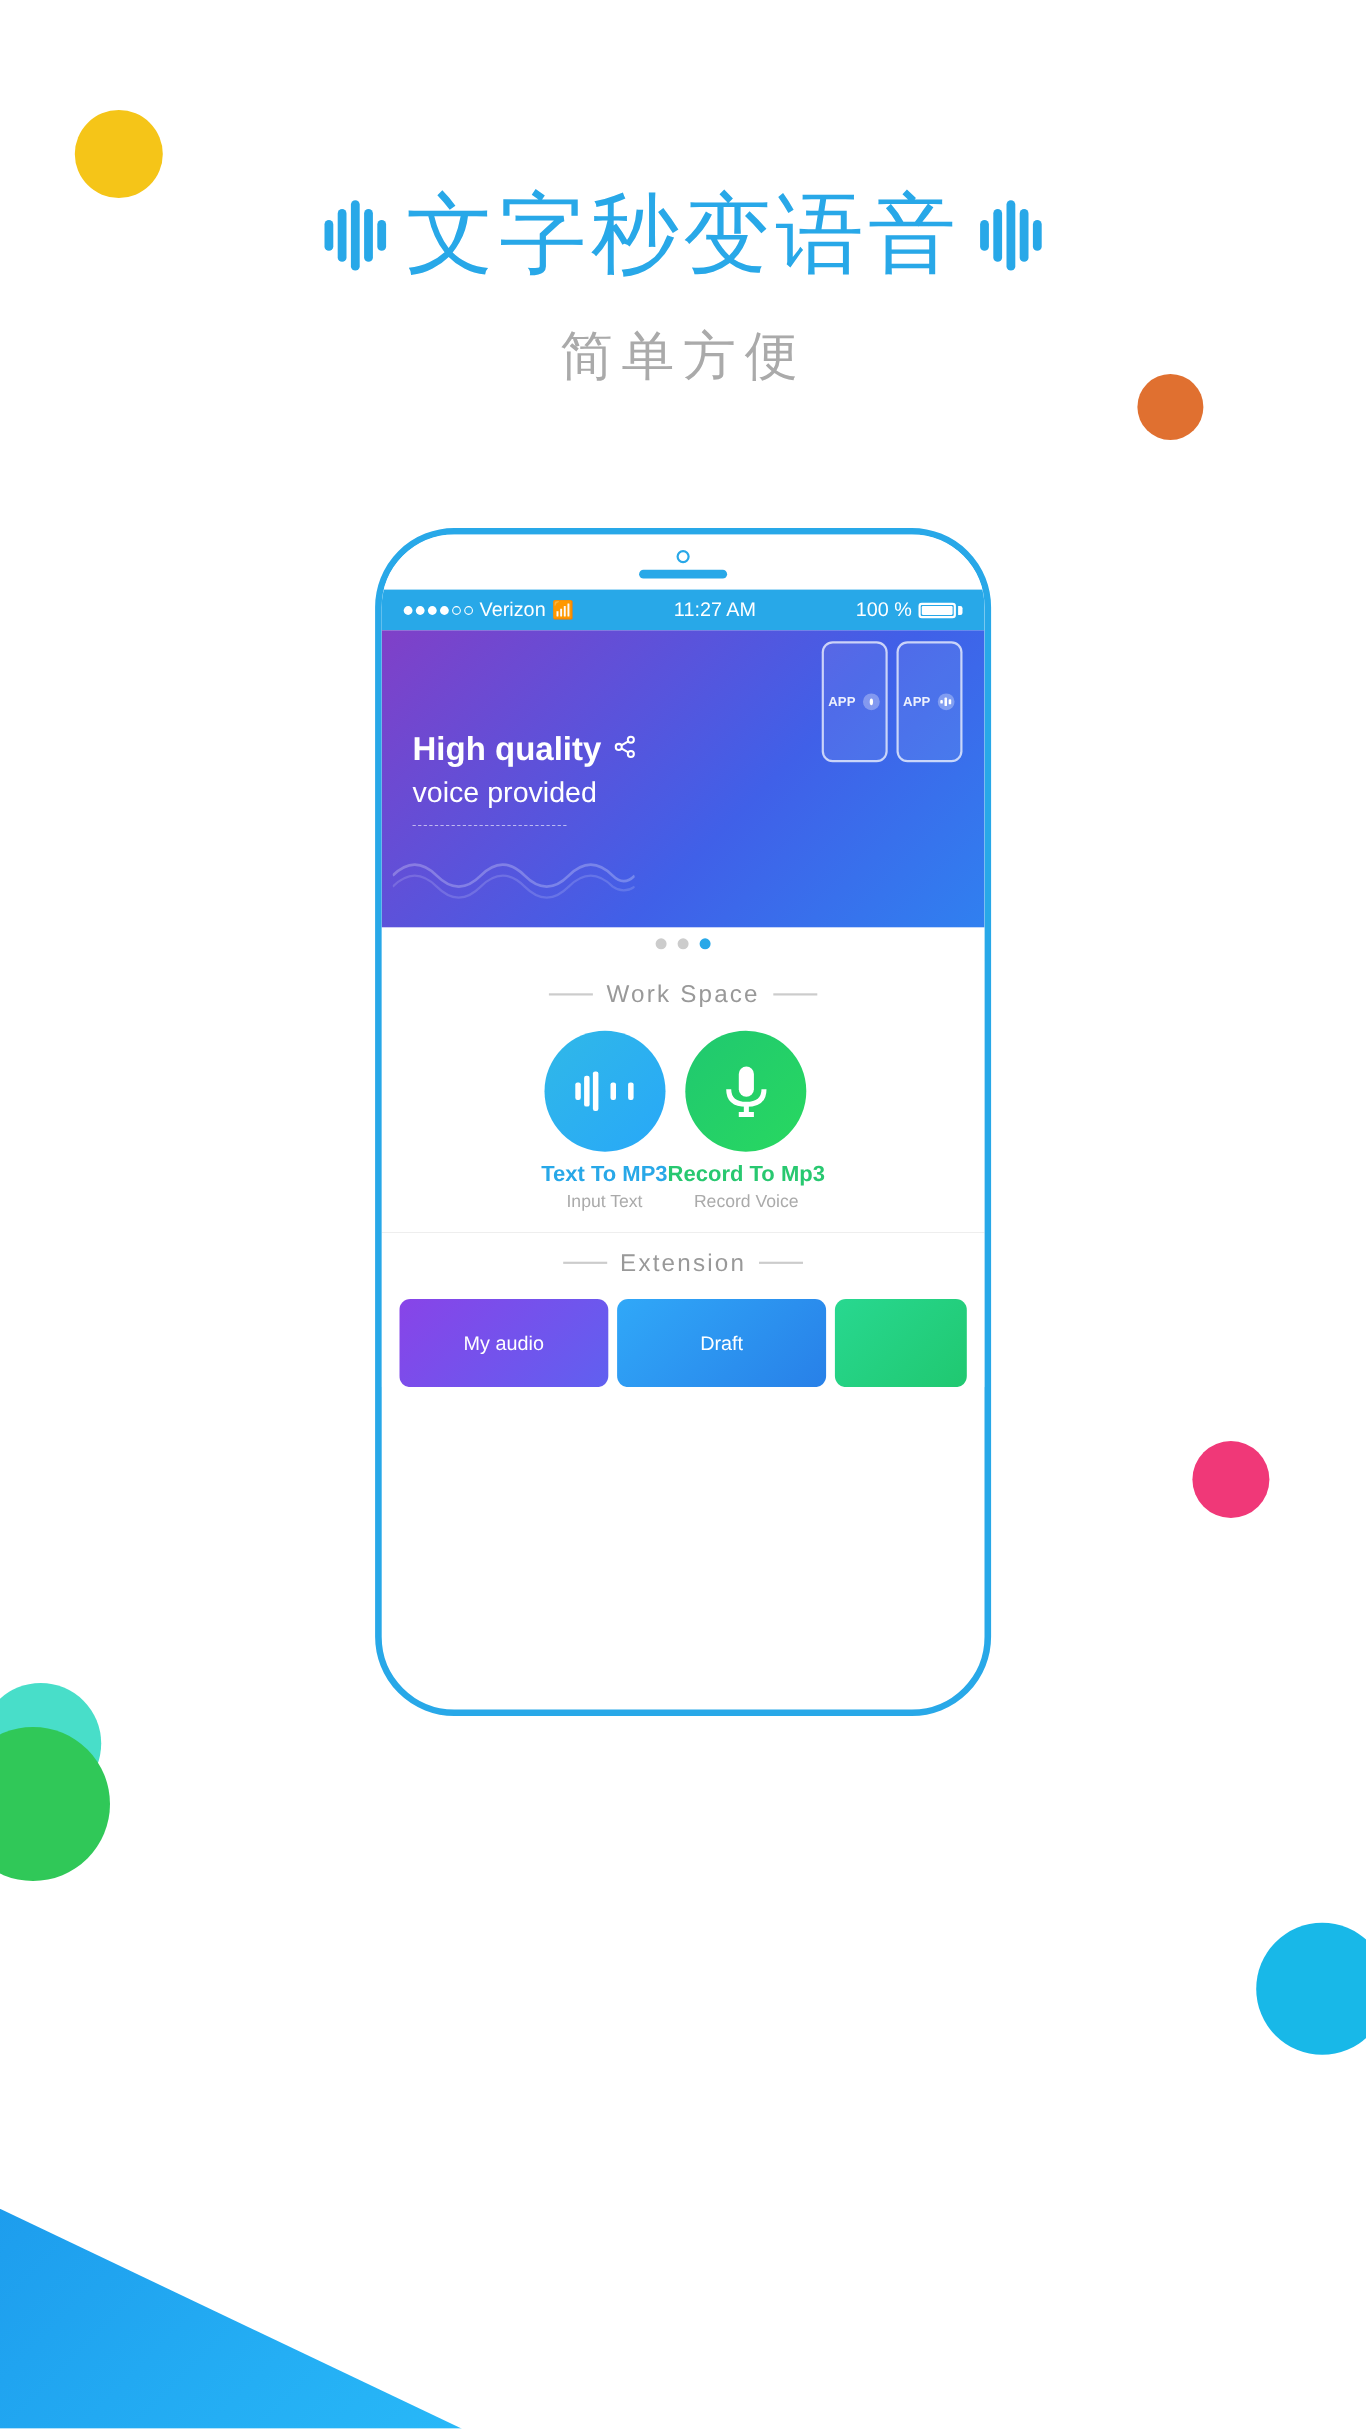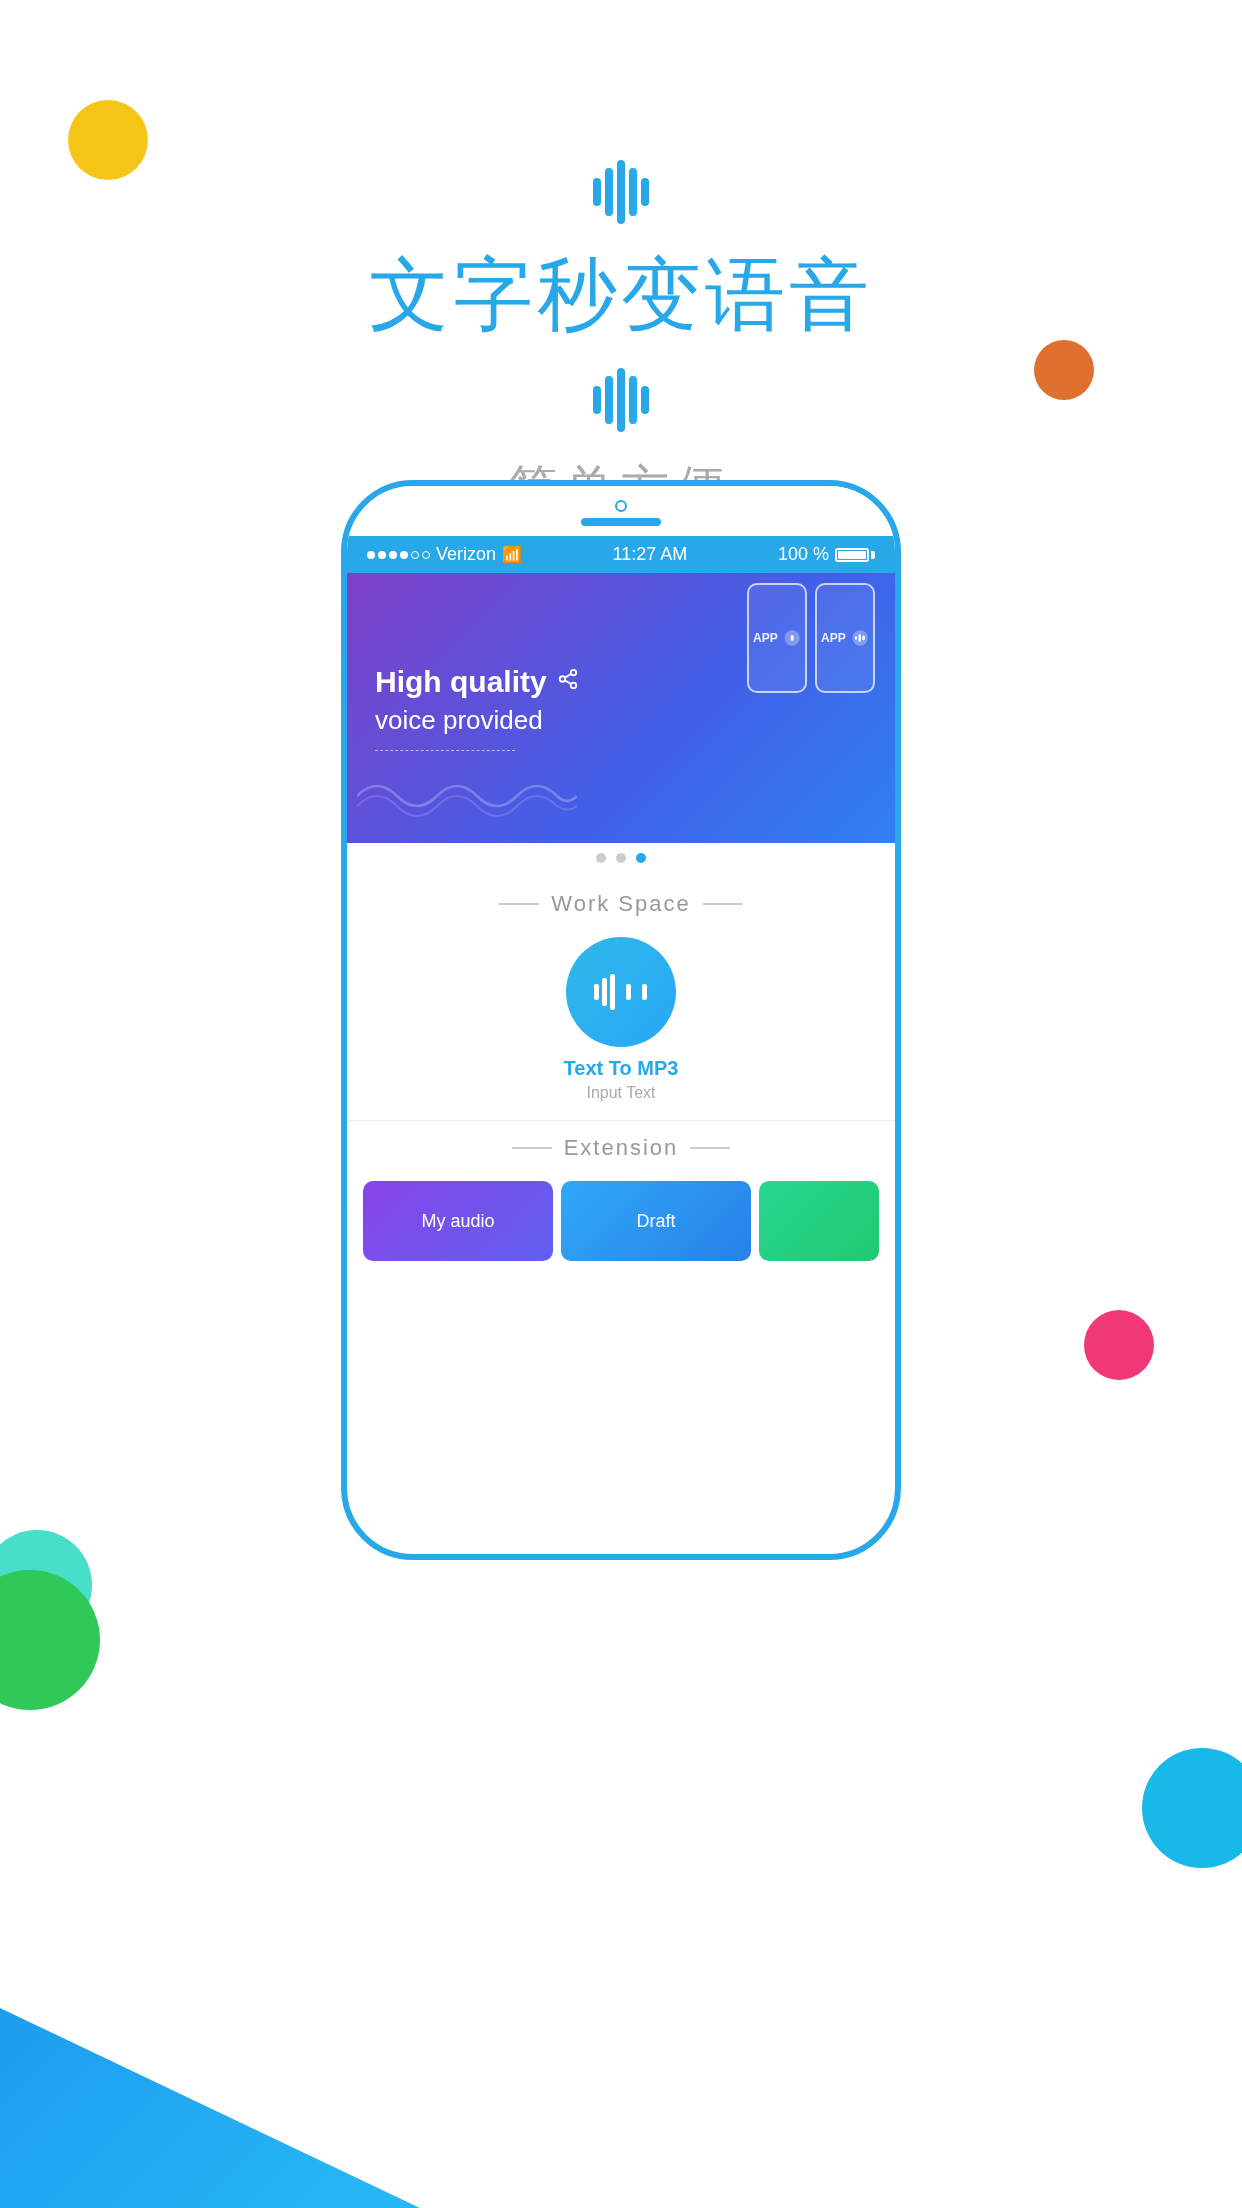--- a/index.html
+++ b/index.html
@@ -74,21 +74,20 @@
       left: 0; right: 0;
       text-align: center;
     }
 
     .header-title {
       display: flex;
       align-items: center;
       justify-content: center;
       gap: 18px;
       margin-bottom: 24px;
-      flex-direction: column;
     }
 
     .wave-icon {
       display: flex;
       align-items: center;
       gap: 4px;
     }
 
     .wave-bar {
       width: 8px;
@@ -603,20 +602,32 @@
               <div class="tts-gap"></div>
               <div class="tts-bar"></div>
               <div class="tts-bar"></div>
               <div class="tts-bar"></div>
             </div>
           </div>
           <span class="workspace-label ws-label-blue">Text To MP3</span>
           <span class="workspace-sublabel">Input Text</span>
         </div>
 
+        <div class="workspace-item">
+          <div class="workspace-icon-circle ws-icon-record">
+            <svg width="55" height="55" viewBox="0 0 24 24" fill="white">
+              <rect x="9" y="2" width="6" height="12" rx="3" fill="white"></rect>
+              <path d="M5 11 Q5 17 12 17 Q19 17 19 11" stroke="white" stroke-width="2" fill="none"></path>
+              <line x1="12" y1="17" x2="12" y2="21" stroke="white" stroke-width="2"></line>
+              <line x1="9" y1="21" x2="15" y2="21" stroke="white" stroke-width="2"></line>
+            </svg>
+          </div>
+          <span class="workspace-label ws-label-green">Record To Mp3</span>
+          <span class="workspace-sublabel">Record Voice</span>
+        </div>
       </div>
     </div>
 
     <div class="divider-line"></div>
 
     <div class="extension-section">
       <div class="section-title-row">
         <div class="section-dash"></div>
         <span class="section-title-text">Extension</span>
         <div class="section-dash"></div>

